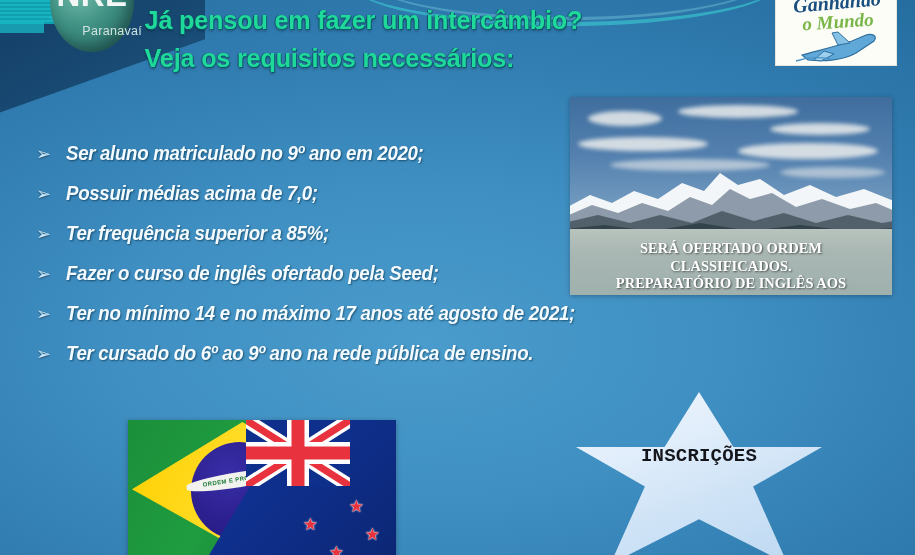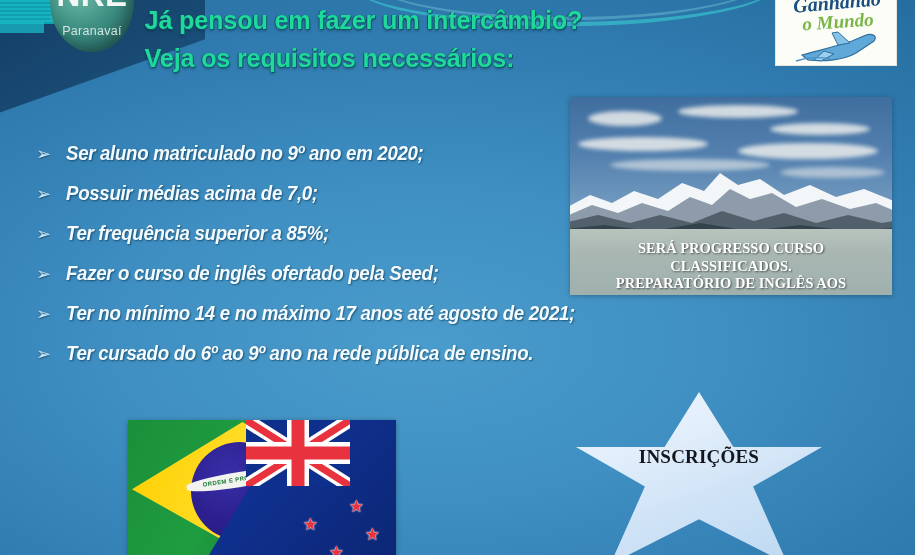--- a/index.html
+++ b/index.html
@@ -95,20 +95,21 @@
     color: #f2f7f6;
     font-family: "Liberation Sans", sans-serif;
   }
   .nre-sub {
     position: absolute;
     top: 56px; left: 0;
     width: 100px;
     font-size: 12.5px;
     color: #cfe3e0;
     letter-spacing: .3px;
+    text-align: right;
   }
 
   
   .gm-logo {
     position: absolute;
     top: -6px; left: 775px;
     width: 122px; height: 72px;
     background: #fdfdf8;
     border: 1px solid #e6e6dc;
     overflow: hidden;
@@ -310,21 +311,21 @@
       50% 0%, 64% 32%, 100% 32%, 72% 55%,
       86% 100%, 50% 74%, 14% 100%, 28% 55%,
       0% 32%, 36% 32%);
     filter: drop-shadow(0 1px 3px rgba(0,0,0,.25));
   }
   .star-text {
     position: absolute;
     top: 52px; left: 0;
     width: 246px;
     text-align: center;
-    font-family: Liberation Serif, serif;
+    font-family: Liberation Mono, monospace;
     font-size: 19px;
     font-weight: bold;
     color: #14161b;
     line-height: 1.32;
     letter-spacing: .2px;
   }
 </style>
 </head>
 <body>
 
@@ -400,21 +401,21 @@
     <svg class="ridge" viewBox="0 0 340 70" preserveAspectRatio="none">
       <path d="M0 70 L0 44 L26 30 L48 38 L70 26 L94 34 L118 18 L140 26 L156 8 L174 20 L196 14 L220 30 L246 20 L272 32 L300 24 L340 40 L340 70 Z" fill="#f3f6f8"></path>
       <path d="M0 70 L0 52 L28 40 L54 48 L78 38 L104 46 L126 32 L148 40 L166 24 L186 34 L208 28 L232 42 L258 34 L286 44 L312 38 L340 50 L340 70 Z" fill="#7f8e9e" opacity=".88"></path>
       <path d="M0 70 L0 58 L34 50 L66 58 L96 50 L128 58 L158 46 L190 56 L220 48 L252 58 L284 50 L318 58 L340 54 L340 70 Z" fill="#4a5a63" opacity=".9"></path>
       <path d="M0 70 L0 64 L40 60 L88 66 L136 58 L186 66 L236 60 L288 66 L340 62 L340 70 Z" fill="#33434c"></path>
     </svg>
 
     <div class="photo-water"></div>
 
     <div class="photo-caption">
-      <div>SERÁ PROGRESSO CURSO</div>
+      <div>SERÁ OFERTADO ORDEM</div>
       <div>CLASSIFICADOS.</div>
       <div>PREPARATÓRIO DE INGLÊS AOS</div>
     </div>
   </div>
 
   <div class="flags-card">
     <div class="flag-br"></div>
     <div class="flag-br-diamond"></div>
     <div class="flag-br-globe"></div>
     <div class="flag-br-band">

